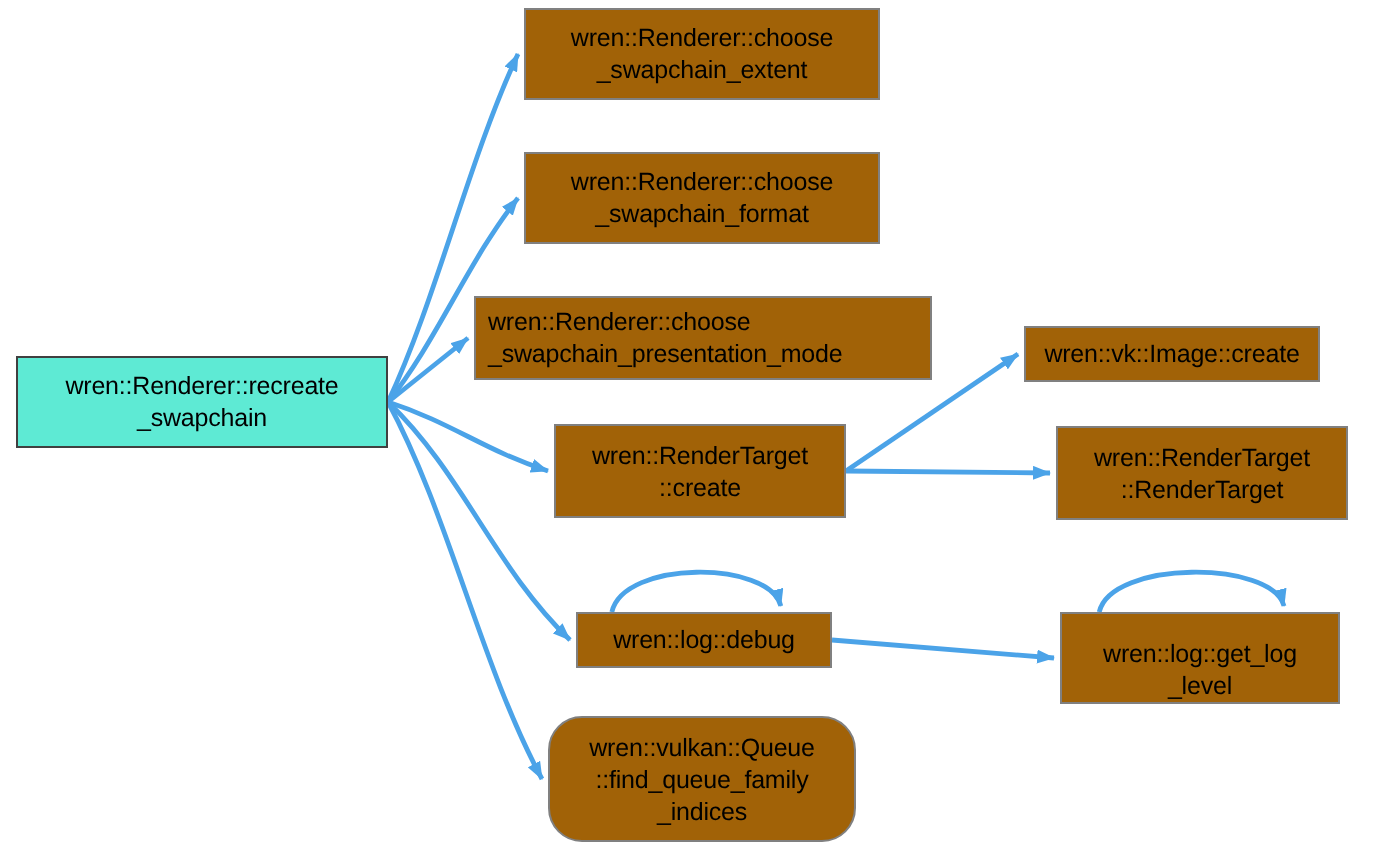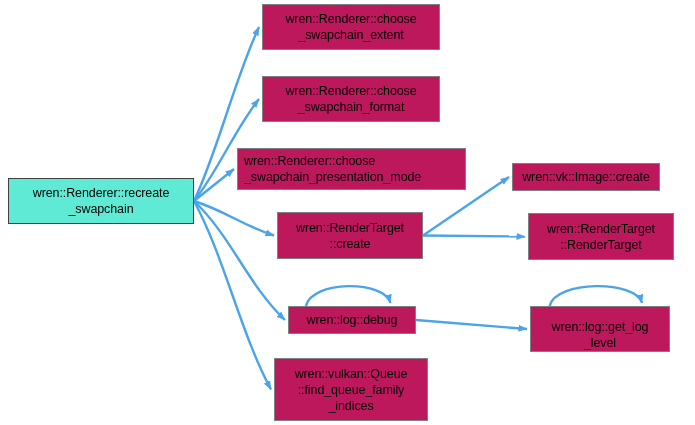--- a/index.html
+++ b/index.html
@@ -19,21 +19,21 @@
     position: absolute;
     left: 0;
     top: 0;
     width: 695px;
     height: 425px;
   }
   .node-box {
     position: absolute;
     box-sizing: border-box;
     border: 1px solid #808080;
-    background: #be185d;
+    background: #a16207;
     display: flex;
     align-items: center;
     justify-content: center;
     padding: 0 6px;
   }
   .node-box.root {
     background: #5eead4;
     border: 1px solid #404040;
   }
   .node-label {
@@ -102,19 +102,19 @@
         <span class="node-label">wren::RenderTarget
 ::RenderTarget</span>
       </div>
       <div class="node-box" style="left: 288px; top: 306px; width: 128px; height: 28px;">
         <span class="node-label">wren::log::debug</span>
       </div>
       <div class="node-box" style="left: 530px; top: 306px; width: 140px; height: 46px; align-items: flex-end;">
         <span class="node-label">wren::log::get_log
 _level</span>
       </div>
-      <div class="node-box" style="left: 274px; top: 358px; width: 154px; height: 63px;">
+      <div class="node-box" style="left: 274px; top: 358px; width: 154px; height: 63px; border-radius: 17px;">
         <span class="node-label">wren::vulkan::Queue
 ::find_queue_family
 _indices</span>
       </div>
     </div>
 </div>
 
 </body></html>

